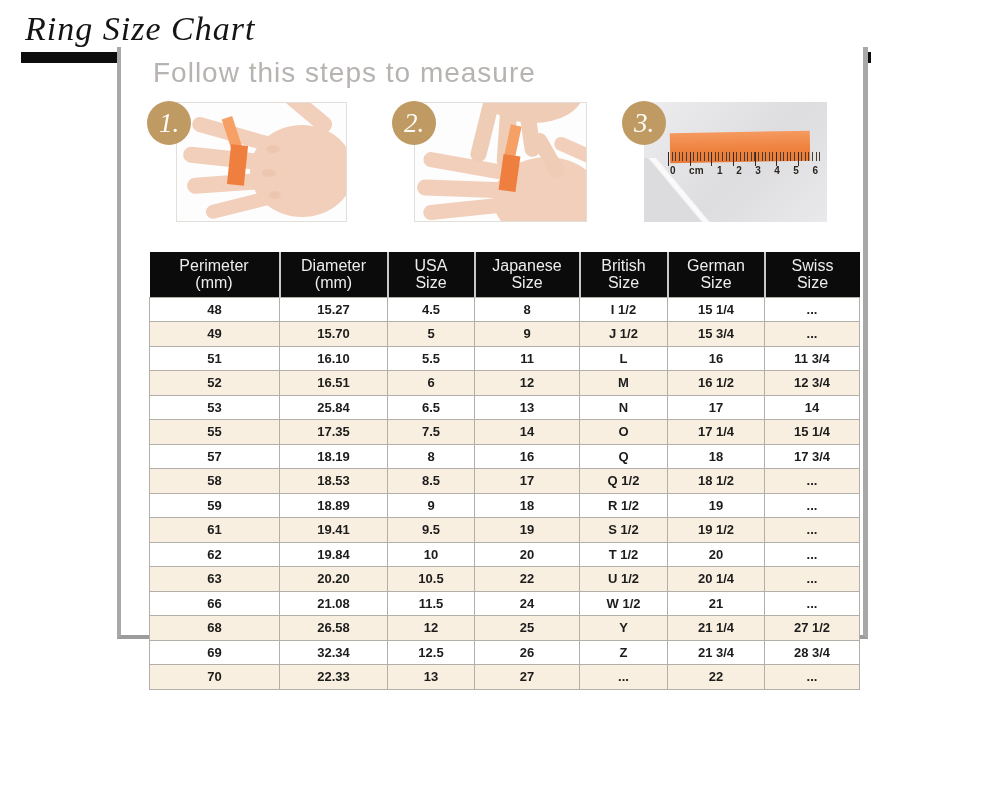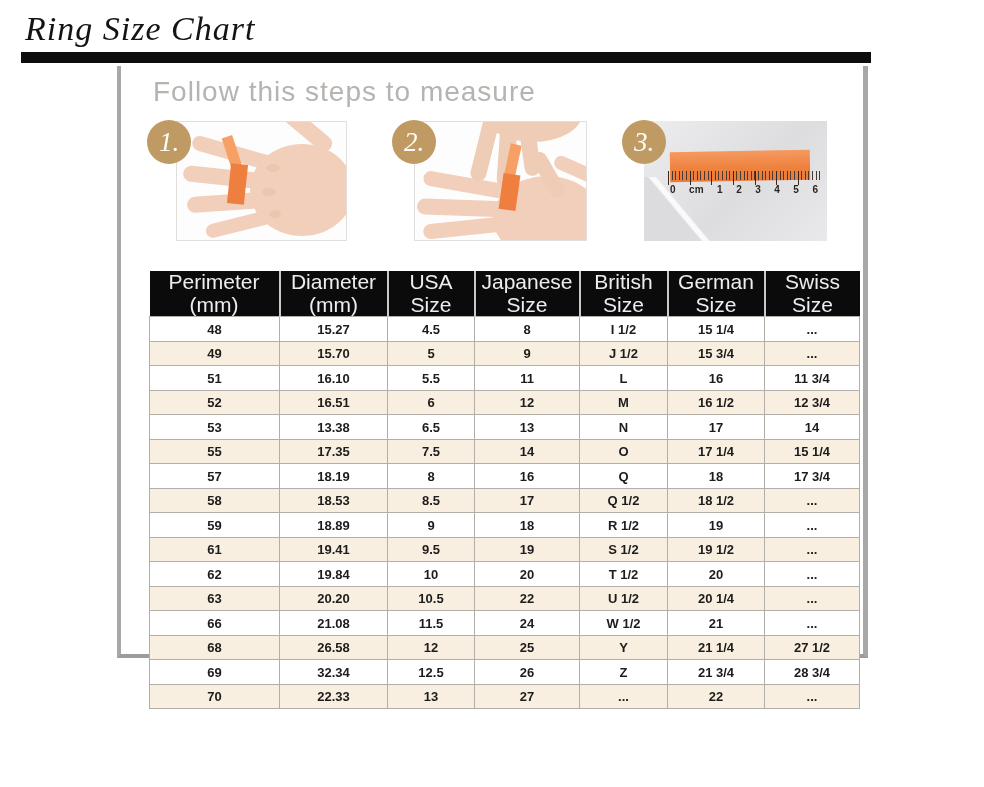--- a/index.html
+++ b/index.html
@@ -5,21 +5,21 @@
   * { margin:0; padding:0; box-sizing:border-box; }
   body { background:#ffffff; font-family:"Liberation Sans", sans-serif; }
   .page { position:relative; width:984px; height:787px; background:#ffffff; overflow:hidden;padding-left:44px; }
 
   
   .title { position:absolute; left:25px; top:10px; font-family:"Liberation Serif", serif;
            font-style:italic; font-size:34px; color:#141414; letter-spacing:1px; }
   .title-bar { position:absolute; left:21px; top:52px; width:850px; height:11px; background:#0d0d0d; }
 
   
-  .content-box { position:absolute; left:117px; top:66px; width:751px; height:592px;
+  .content-box { position:absolute; left:117px; top:47px; width:751px; height:592px;
                  border-left:4px solid #a8a8a8; border-right:5px solid #a8a8a8;
                  border-bottom:4px solid #9c9c9c; background:#ffffff; }
 
   .steps-heading { position:absolute; left:32px; top:10px; font-size:28px; color:#b6b3b0; letter-spacing:1px; }
 
   .step-photo { position:absolute; top:55px; height:120px; border:1px solid #e2dfdb; background:#fdfdfd; overflow:hidden; }
   .photo-1 { left:55px;  width:171px; }
   .photo-2 { left:293px; width:173px; }
   .photo-3 { left:523px; width:183px; background:linear-gradient(135deg,#ededef 0%,#dddde0 55%,#e9e9eb 100%); border:none; }
 
@@ -38,21 +38,21 @@
   .ruler-ticks-major { position:absolute; left:24px; top:50px; width:152px; height:14px;
                  background-image:repeating-linear-gradient(to right,#33271f 0 1px,transparent 1px 21.7px); }
   .ruler-numbers { position:absolute; left:26px; top:63px; width:148px; display:flex;
                  justify-content:space-between; font-size:10px; font-weight:bold; color:#2c2620; }
   .ruler-fold { position:absolute; left:0; bottom:0; width:70px; height:64px;
                  background:linear-gradient(50deg, #dcdcde 46%, #fafafb 48%, #fafafb 52%, transparent 54%); }
 
   
   .size-table { position:absolute; left:28px; top:205px; width:710px; border-collapse:collapse;
                 table-layout:fixed; }
-  .size-table thead th { background:#0b0b0b; color:#ededed; font-weight:normal; font-size:21px;
+  .size-table thead th { background:#0b0b0b; color:#ededed; font-weight:normal; font-size:16px;
                 line-height:1.08; height:45px; text-align:center; vertical-align:middle;
                 border-right:2px solid #c9c9c9; }
   .size-table thead th:last-child { border-right:none; }
   .size-table td { height:24.5px; text-align:center; vertical-align:middle; font-size:13px;
                 font-weight:bold; color:#1c1c1c; border:1px solid #b2aea8; padding:0; }
   .size-table tbody tr { background:#ffffff; }
   .size-table tbody tr:nth-child(even) { background:#f9efe0; }
 </style>
 </head>
 <body>
@@ -189,21 +189,21 @@
             <td>52</td>
             <td>16.51</td>
             <td>6</td>
             <td>12</td>
             <td>M</td>
             <td>16 1/2</td>
             <td>12 3/4</td>
           </tr>
           <tr>
             <td>53</td>
-            <td>13.38</td>
+            <td>25.84</td>
             <td>6.5</td>
             <td>13</td>
             <td>N</td>
             <td>17</td>
             <td>14</td>
           </tr>
           <tr>
             <td>55</td>
             <td>17.35</td>
             <td>7.5</td>

